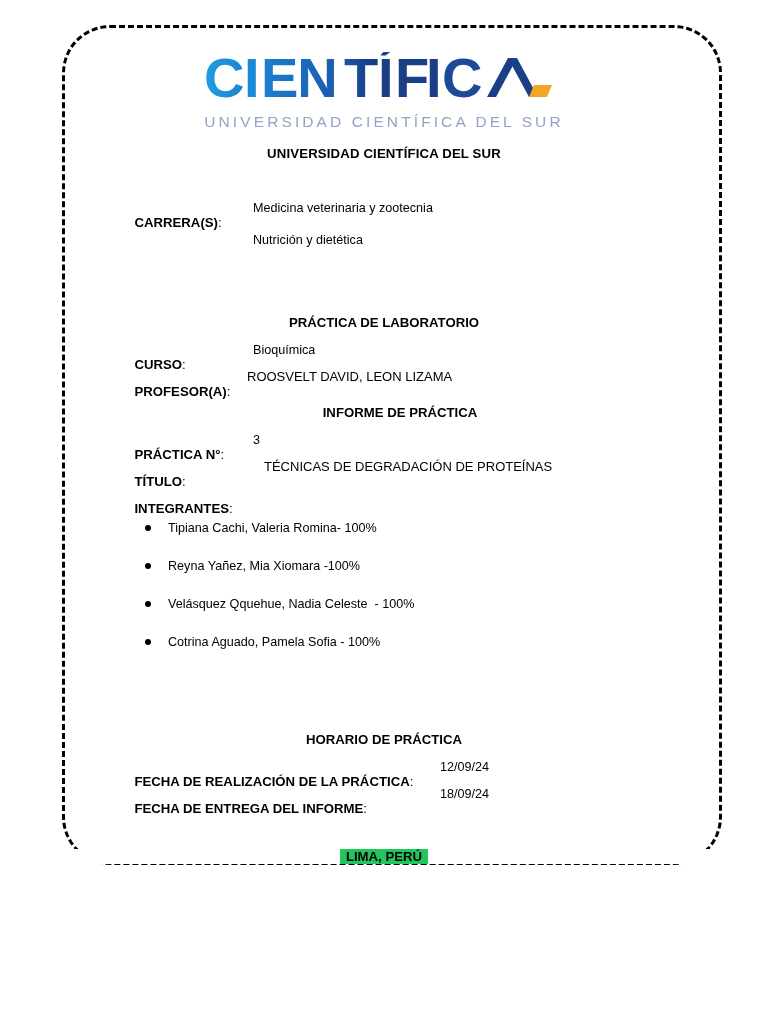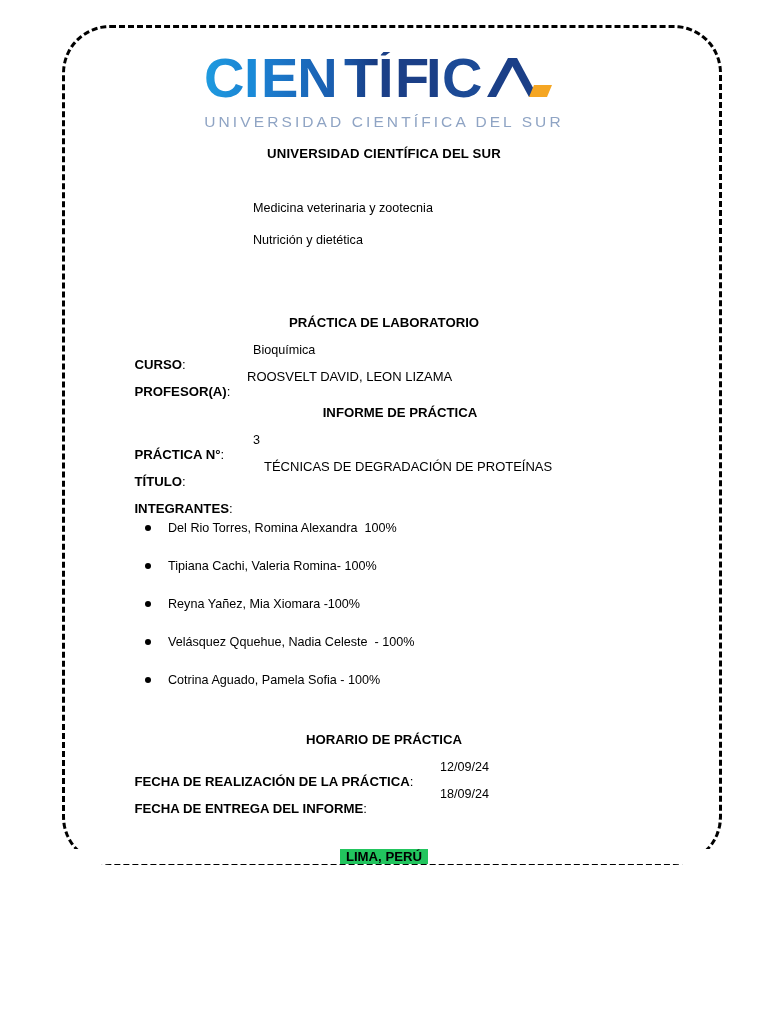--- a/index.html
+++ b/index.html
@@ -185,20 +185,23 @@
           <polygon points="313,6 334,45 325,45 305,8" fill="#1b3f87"></polygon>
           <polygon points="330,33 348,33 343,45 325,45" fill="#f5a623"></polygon>
         </svg>
       </span>
       <span class="logo-sub">UNIVERSIDAD CIENTÍFICA DEL SUR</span>
     </span>
   </div>
 
   <div class="univ-header">UNIVERSIDAD CIENTÍFICA DEL SUR</div>
 
+  <div class="row" style="left:120px; top:200px;">
+    <span class="lbl">CARRERA(S)</span><span class="lbl colon">:</span>
+  </div>
   <div class="row val" style="left:253px; top:201px;">Medicina veterinaria y zootecnia</div>
   <div class="row val" style="left:253px; top:233px;">Nutrición y dietética</div>
 
   <div class="centered-head" style="top:315px;">PRÁCTICA DE LABORATORIO</div>
 
   <div class="row" style="left:120px; top:342px;">
     <span class="lbl">CURSO</span><span class="lbl colon">:</span>
   </div>
   <div class="row val" style="left:253px; top:343px;">Bioquímica</div>
 
@@ -217,21 +220,20 @@
   <div class="row" style="left:120px; top:459px;">
     <span class="lbl">TÍTULO</span><span class="lbl colon">:</span>
   </div>
   <div class="row" style="left:120px; top:486px;">
     <span class="lbl">INTEGRANTES</span><span class="lbl colon">:</span>
   </div>
 
   <div class="row val" style="left:264px; top:459px; font-size:13px;">TÉCNICAS DE DEGRADACIÓN DE PROTEÍNAS</div>
 
   <ul class="bullets">
-    <li><span>Del Rio Torres, Romina Alexandra  100%</span></li>
     <li><span>Tipiana Cachi, Valeria Romina- 100%</span></li>
     <li><span>Reyna Yañez, Mia Xiomara -100%</span></li>
     <li><span>Velásquez Qquehue, Nadia Celeste  - 100%</span></li>
     <li><span>Cotrina Aguado, Pamela Sofia - 100%</span></li>
   </ul>
 
   <div class="centered-head" style="top:732px;">HORARIO DE PRÁCTICA</div>
 
   <div class="row" style="left:120px; top:759px;">
     <span class="lbl">FECHA DE REALIZACIÓN DE LA PRÁCTICA</span><span class="lbl colon">:</span>

